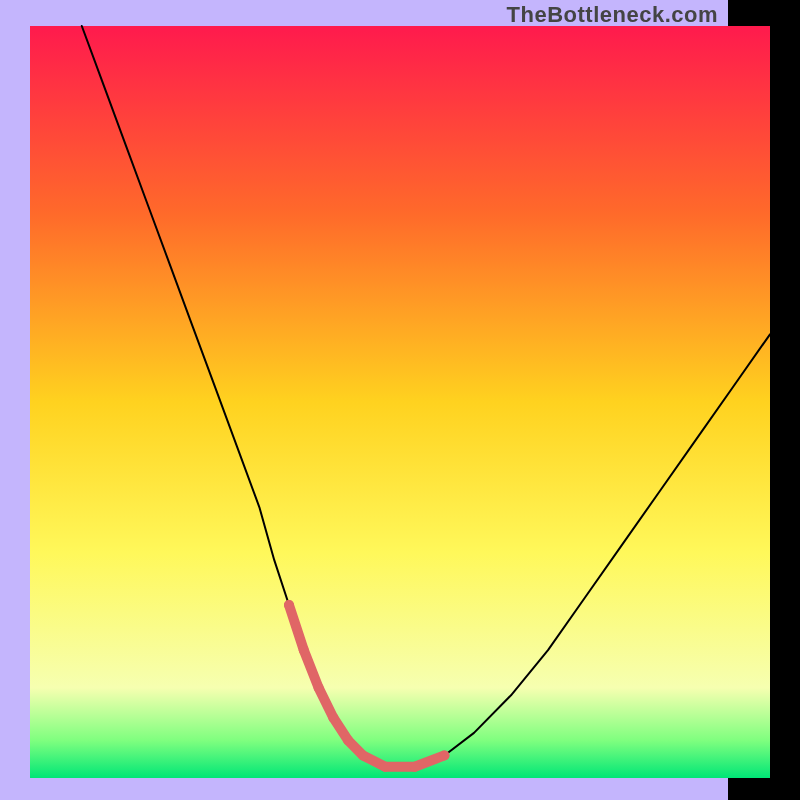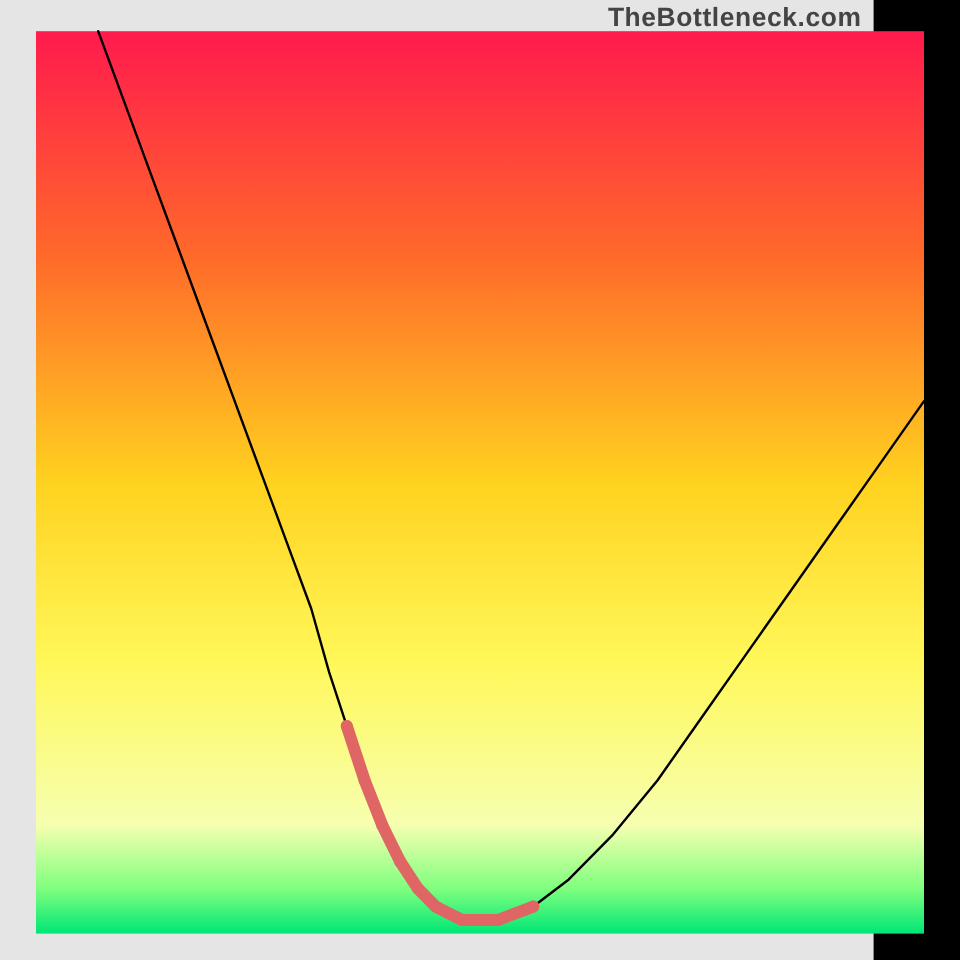--- a/index.html
+++ b/index.html
@@ -8,21 +8,21 @@
     background: #000;
     width: 800px;
     height: 800px;
     overflow: hidden;
     font-family: Arial, Helvetica, sans-serif;
   }
   .frame {
     position: relative;
     width: 728px;
     height: 800px;
-    background: #e5e5e5;
+    background: #c4b5fd;
   }
   .watermark {
     position: absolute;
     top: 2px;
     right: 10px;
     color: #444;
     font-size: 22px;
     font-weight: bold;
     letter-spacing: 0.5px;
     z-index: 10;

